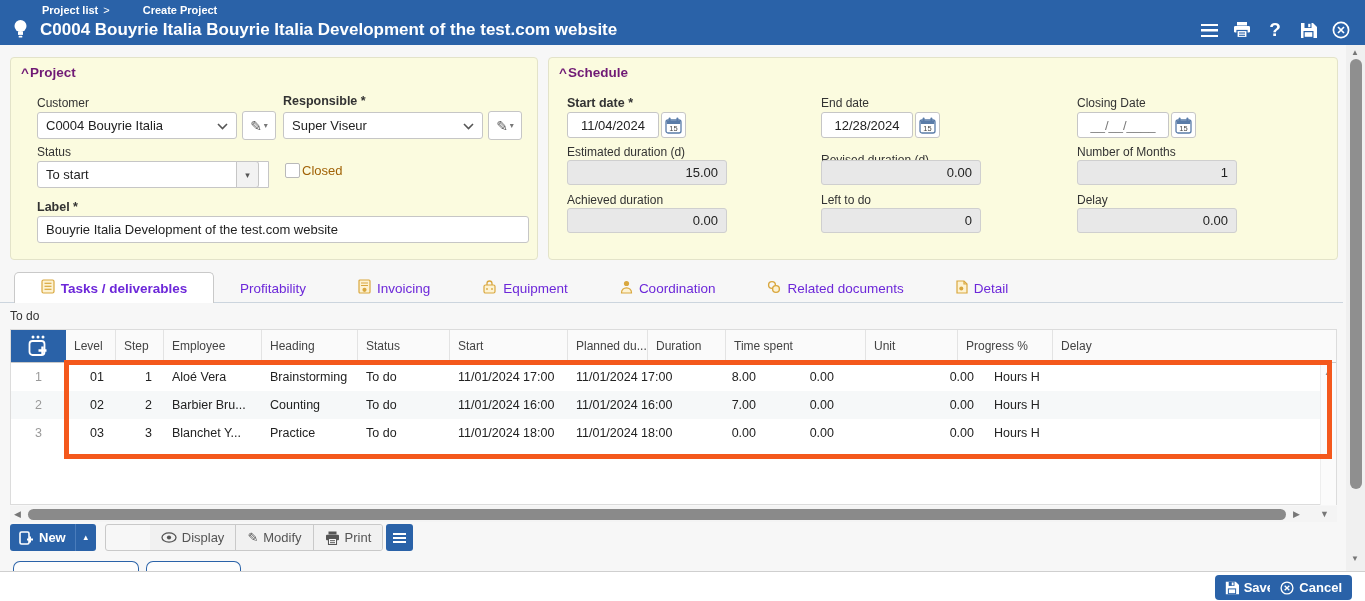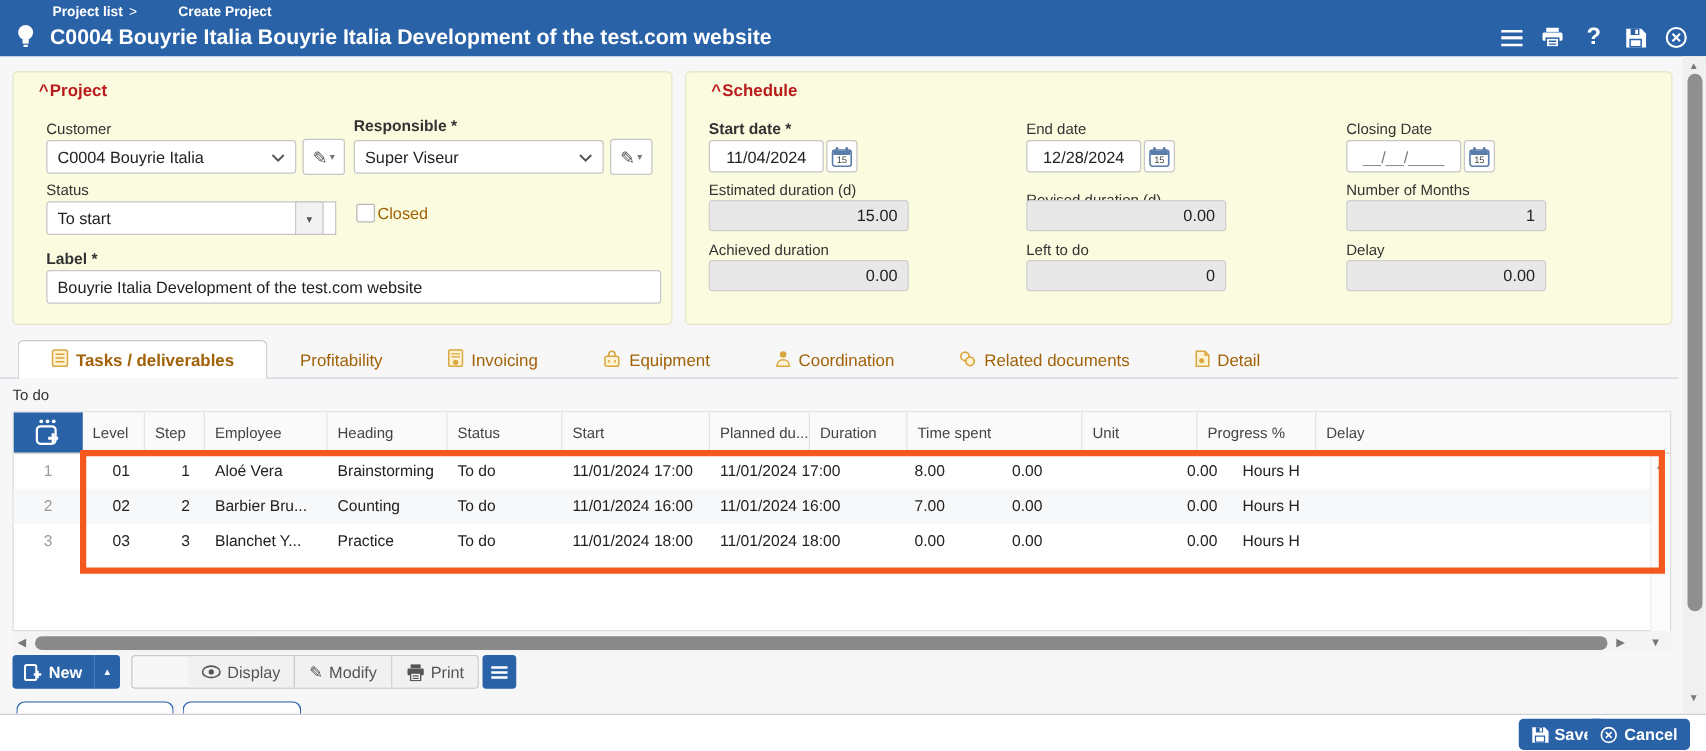--- a/index.html
+++ b/index.html
@@ -17,21 +17,21 @@
   .hdr-icons { position:absolute; right:14px; top:20px; display:flex; align-items:center; gap:13px; }
   .hico { width:20px; height:20px; display:flex; align-items:center; justify-content:center; cursor:pointer; }
   .icon-bars { width:17px; height:13px; border-top:2.5px solid #fff; border-bottom:2.5px solid #fff;
                background:linear-gradient(#fff,#fff) center/100% 2.5px no-repeat; }
   .qmark { font-size:19px; font-weight:bold; color:#fff; line-height:20px; }
 
   
   .panel { position:absolute; background:#fbfbdf; border:1px solid #e3e3c9; border-radius:4px; }
   .panel-proj { left:10px; top:57px; width:528px; height:203px; }
   .panel-sched { left:548px; top:57px; width:790px; height:203px; }
-  .panel-title { position:absolute; left:20px; top:7px; font-size:13.5px; font-weight:bold; color:#b91c1c; }
+  .panel-title { position:absolute; left:10px; top:7px; font-size:13.5px; font-weight:bold; color:#701a75; }
   .panel-title .caret { font-weight:bold; margin-right:1px; }
   .lbl { position:absolute; font-size:12px; color:#333; white-space:nowrap; }
   .lbl.req { font-weight:bold; font-size:12.5px; }
   .selectbox { position:absolute; height:27px; background:#fff; border:1px solid #c6c6c6; border-radius:3px;
                font-size:13px; color:#222; display:flex; align-items:center; padding:0 8px; cursor:pointer; }
   .selectbox .sval { flex:1; white-space:nowrap; overflow:hidden; }
   .editgrp { position:absolute; width:34px; height:29px; background:#fff; border:1px solid #c6c6c6; border-radius:3px;
              display:flex; align-items:center; justify-content:center; gap:2px; cursor:pointer; font-size:14px; color:#555; }
   .editgrp .mini { font-size:8px; color:#777; }
   .arrowbtn { position:absolute; width:23px; height:27px; background:#f2f2f2; border:1px solid #c6c6c6; border-radius:0 3px 3px 0;
@@ -43,21 +43,21 @@
   .dateinput { position:absolute; width:92px; height:26px; background:#fff; border:1px solid #c6c6c6; border-radius:3px;
                font-size:13px; color:#222; text-align:center; font-family:"Liberation Sans",sans-serif; }
   .calbtn { position:absolute; width:25px; height:26px; background:#fff; border:1px solid #c6c6c6; border-radius:3px;
             display:flex; align-items:center; justify-content:center; cursor:pointer; }
   .rofield { position:absolute; width:160px; height:25px; background:#e8e8e8; border:1px solid #cfcfcf; border-radius:3px;
              font-size:13px; color:#222; text-align:right; line-height:23px; padding-right:8px; }
 
   
   .tabs { position:absolute; left:0; top:272px; width:1343px; height:31px; display:flex; align-items:flex-end;
           border-bottom:1px solid #ccd5de; padding-left:14px; }
-  .tab { display:flex; align-items:center; gap:6px; font-size:13.5px; color:#a16207; cursor:pointer;
+  .tab { display:flex; align-items:center; gap:6px; font-size:13.5px; color:#6d28d9; cursor:pointer;
          padding:0 26px; height:28px; white-space:nowrap; }
   .tab.active { background:#fff; border:1px solid #c9c9c9; border-bottom:none; border-radius:5px 5px 0 0;
                 font-weight:bold; height:31px; margin-bottom:-1px; z-index:2; width:200px; justify-content:center; padding:0; }
 
   
   .todolbl { position:absolute; left:10px; top:309px; font-size:12px; color:#333; }
   .tblwrap { position:absolute; left:10px; top:329px; width:1327px; height:176px; background:#fff; border:1px solid #dcdcdc; }
   .thead { display:flex; height:33px; background:#fafafa; border-bottom:1px solid #c9c9c9; }
   .th { font-size:12px; color:#444; line-height:32px; padding-left:8px; border-right:1px solid #e3e3e3;
         white-space:nowrap; overflow:hidden; cursor:pointer; }

